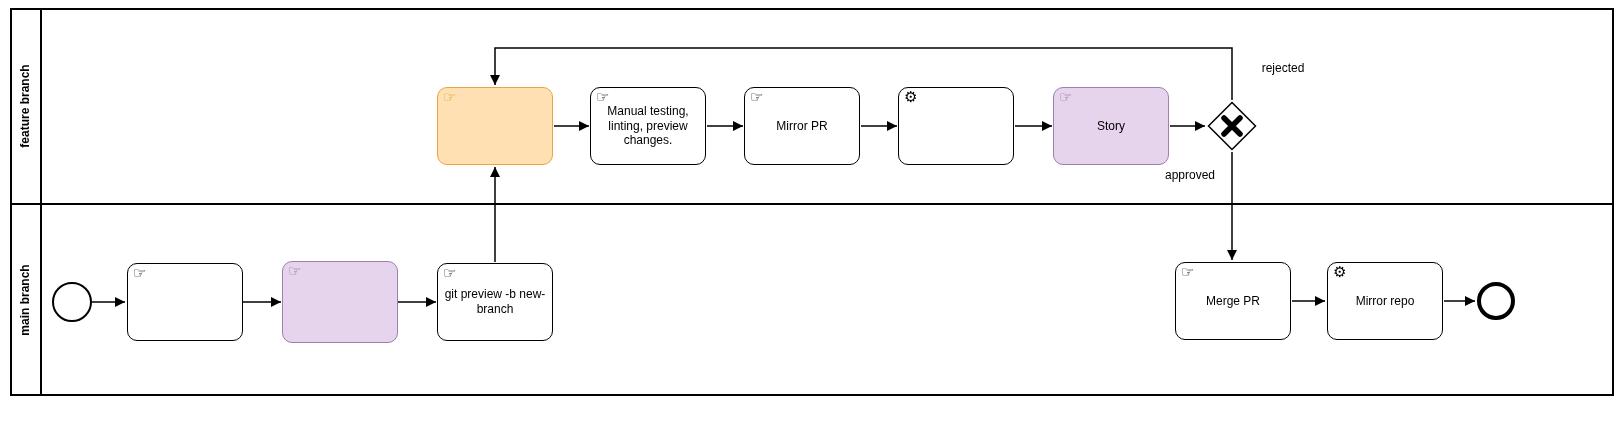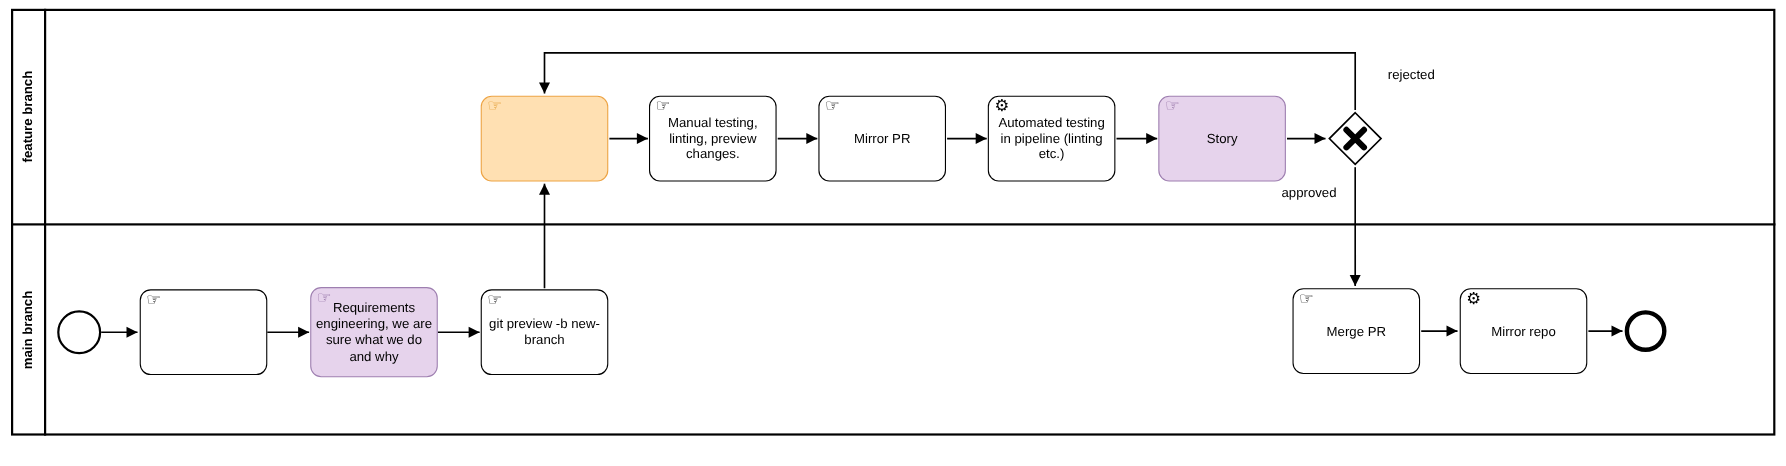--- a/index.html
+++ b/index.html
@@ -129,21 +129,20 @@
   </div>
 
   <div class="event start"></div>
 
   <div class="task" style="left:127px; top:263px;">
     <span class="task-icon">☞</span>
   </div>
 
   <div class="task purple" style="left:282px; top:261px; height:82px;">
     <span class="task-icon">☞</span>
-    <span class="task-label">Requirements engineering, we are sure what we do and why</span>
   </div>
 
   <div class="task" style="left:437px; top:263px;">
     <span class="task-icon">☞</span>
     <span class="task-label">git preview -b new-branch</span>
   </div>
 
   <div class="task orange" style="left:437px; top:87px;">
     <span class="task-icon">☞</span>
   </div>
@@ -153,21 +152,20 @@
     <span class="task-label">Manual testing, linting, preview changes.</span>
   </div>
 
   <div class="task" style="left:744px; top:87px;">
     <span class="task-icon">☞</span>
     <span class="task-label">Mirror PR</span>
   </div>
 
   <div class="task" style="left:898px; top:87px;">
     <span class="task-icon">⚙</span>
-    <span class="task-label">Automated testing in pipeline (linting etc.)</span>
   </div>
 
   <div class="task purple" style="left:1053px; top:87px;">
     <span class="task-icon">☞</span>
     <span class="task-label">Story</span>
   </div>
 
   <div class="gateway">
     <svg width="50" height="50">
       <polygon points="25,1.5 48.5,25 25,48.5 1.5,25" fill="#fff" stroke="#000" stroke-width="1.5"></polygon>

